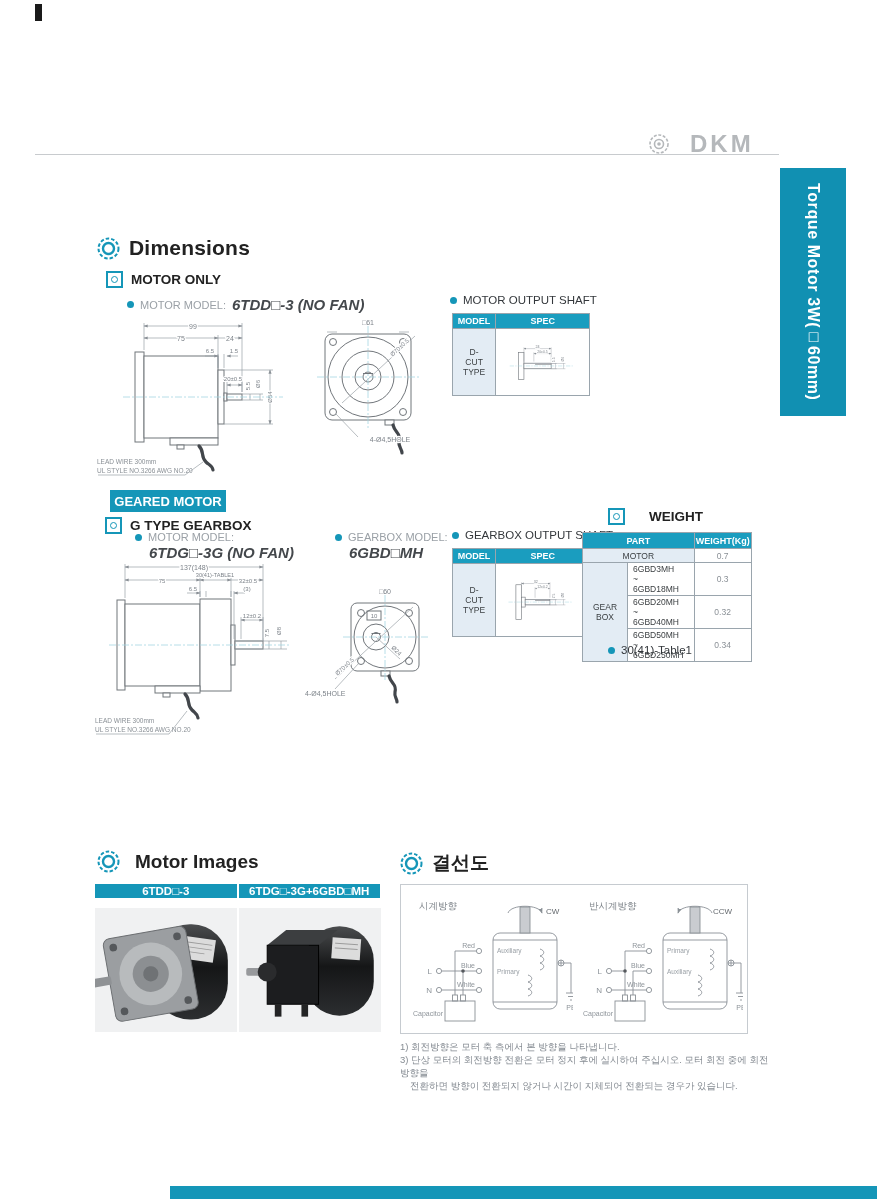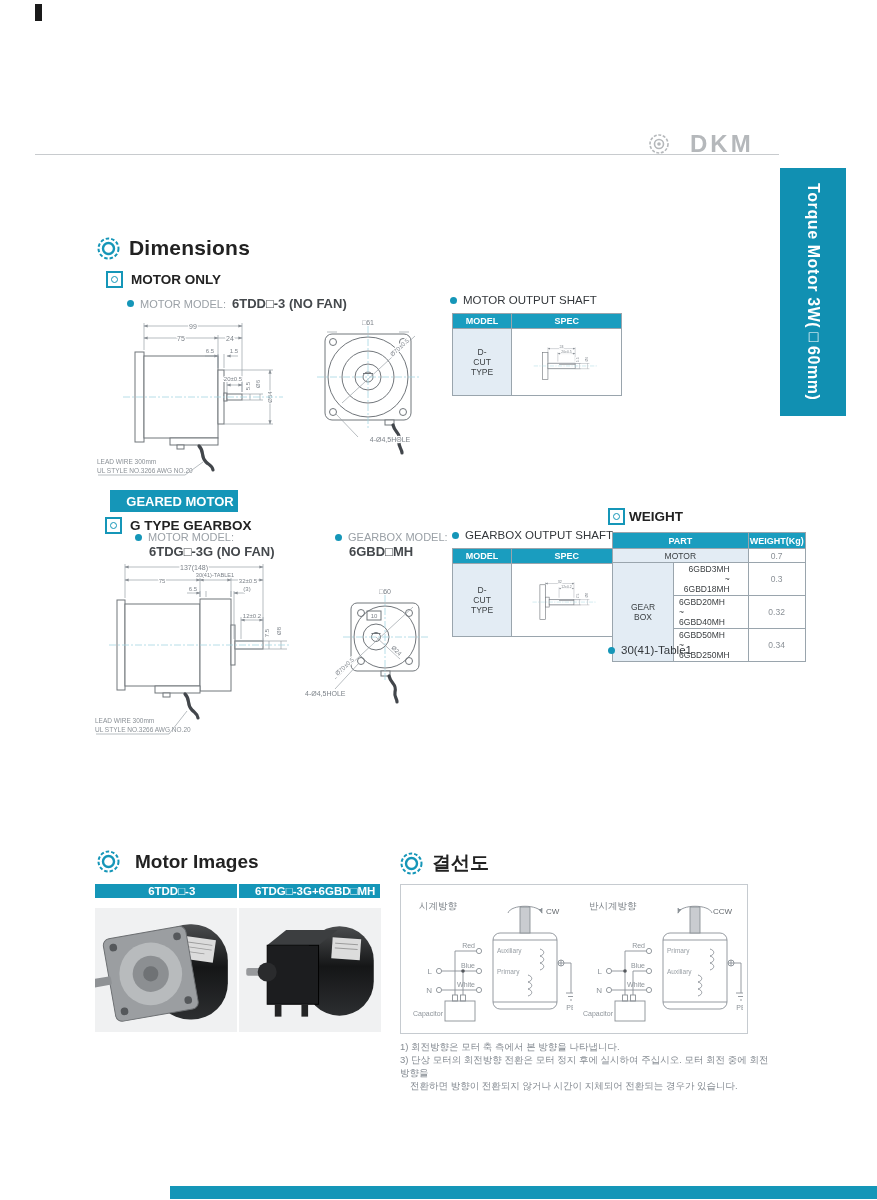--- a/index.html
+++ b/index.html
@@ -12,29 +12,29 @@
         font-family:"Liberation Sans",sans-serif;color:var(--ink);}
   .abs{position:absolute;}
   svg{font-family:"Liberation Sans",sans-serif;}
   .sec-title{font-size:21px;font-weight:bold;color:#222;letter-spacing:.2px;}
   .sec-title-sm{font-size:19px;font-weight:bold;color:#222;}
   .sub-title{font-size:13.5px;font-weight:bold;color:#222;}
   .bullet-row{display:flex;align-items:center;gap:6px;}
   .dot{width:7px;height:7px;border-radius:50%;background:var(--teal);flex:0 0 auto;}
   .b-title{font-size:11.5px;font-weight:normal;color:#33373b;}
   .m-label{font-size:11px;color:#9aa0a6;}
-  .m-value{font-size:13px;font-weight:bold;color:var(--ink2);}
+  .m-value{font-size:15px;font-weight:bold;color:var(--ink2);font-style:italic;}
   .sq-icon{width:13px;height:13px;border:2px solid var(--teal);display:flex;align-items:center;justify-content:center;flex:0 0 auto;}
   .sq-icon i{width:5px;height:5px;border:1.5px solid var(--teal);border-radius:50%;display:block;}
   .badge{background:var(--teal);color:#fff;font-size:13px;font-weight:bold;
-         display:flex;align-items:center;justify-content:center;padding-left:12px;}
+         display:flex;align-items:center;justify-content:center;}
   table{border-collapse:collapse;}
   .dtab{font-size:8.5px;color:#3c4043;}
   .dtab th{background:var(--teal-hdr);color:#fff;font-size:9px;font-weight:bold;border:1px solid var(--border);padding:2px 1px;}
-  .dtab td{border:1px solid var(--border);padding:1px 18px;text-align:center;}
+  .dtab td{border:1px solid var(--border);padding:1px 10px;text-align:center;}
   .cellbg{background:var(--cell);}
   .valgray{color:var(--gray);}
   .cl{stroke:#a5d6e2;stroke-width:.8;stroke-dasharray:7 2 2 2;fill:none;}
   .ol{stroke:var(--draw);fill:#fff;stroke-width:1;}
   .ol2{stroke:var(--draw);fill:none;stroke-width:1;}
   .dl{stroke:var(--dim);stroke-width:.7;fill:none;}
   .dt{fill:var(--dimtx);font-size:7px;text-anchor:middle;paint-order:stroke;stroke:#fff;stroke-width:2.5px;}
   .dts{fill:var(--dimtx);font-size:6px;text-anchor:middle;paint-order:stroke;stroke:#fff;stroke-width:2.2px;}
   .cable{stroke:#42464b;stroke-width:3.2;fill:none;stroke-linecap:round;}
   .note-line{font-size:9.5px;color:#868c93;line-height:13px;}
@@ -296,42 +296,42 @@
           <text class="dts" x="59" y="16.5" style="font-size:5.5px">12±0.2</text>
           <text class="dts" x="80" y="30" style="font-size:5.5px" transform="rotate(-90 80 30)">7.5</text>
           <text class="dts" x="93" y="29" style="font-size:5.5px" transform="rotate(-90 93 29)">Ø8</text>
           <line class="cl" x1="4" y1="40" x2="108" y2="40"></line>
         </svg>
       </td>
     </tr>
   </tbody>
     </table>
 
-  <div class="abs" style="left:608px;top:508px;display:flex;align-items:center;gap:4px;">
+  <div class="abs" style="left:608px;top:508px;display:flex;align-items:center;gap:24px;">
     <span class="sq-icon">
         <i></i>
       </span>
     <span class="sub-title">WEIGHT</span>
   </div>
-  <table class="dtab abs" style="left:612px;top:532px;width:143px;">
+  <table class="dtab abs" style="left:582px;top:532px;width:143px;">
     <tbody>
         <tr style="height:16px;">
       <th colspan="2">PART</th>
       <th style="width:54px;">WEIGHT(Kg)</th>
     </tr>
     <tr style="height:14px;">
       <td colspan="2" class="cellbg">MOTOR</td>
       <td class="valgray">0.7</td>
     </tr>
     <tr style="height:23px;">
       <td rowspan="3" class="cellbg" style="width:26px;">
         <div>GEAR</div>
         <div>BOX</div>
       </td>
-      <td style="text-align:right;padding-left:5px;">
+      <td style="text-align:left;padding-left:5px;">
         <div>6GBD3MH</div>
         <div>~ 6GBD18MH</div>
       </td>
       <td class="valgray">0.3</td>
     </tr>
     <tr style="height:23px;">
       <td style="text-align:left;padding-left:5px;">
         <div>6GBD20MH</div>
         <div>~ 6GBD40MH</div>
       </td>

